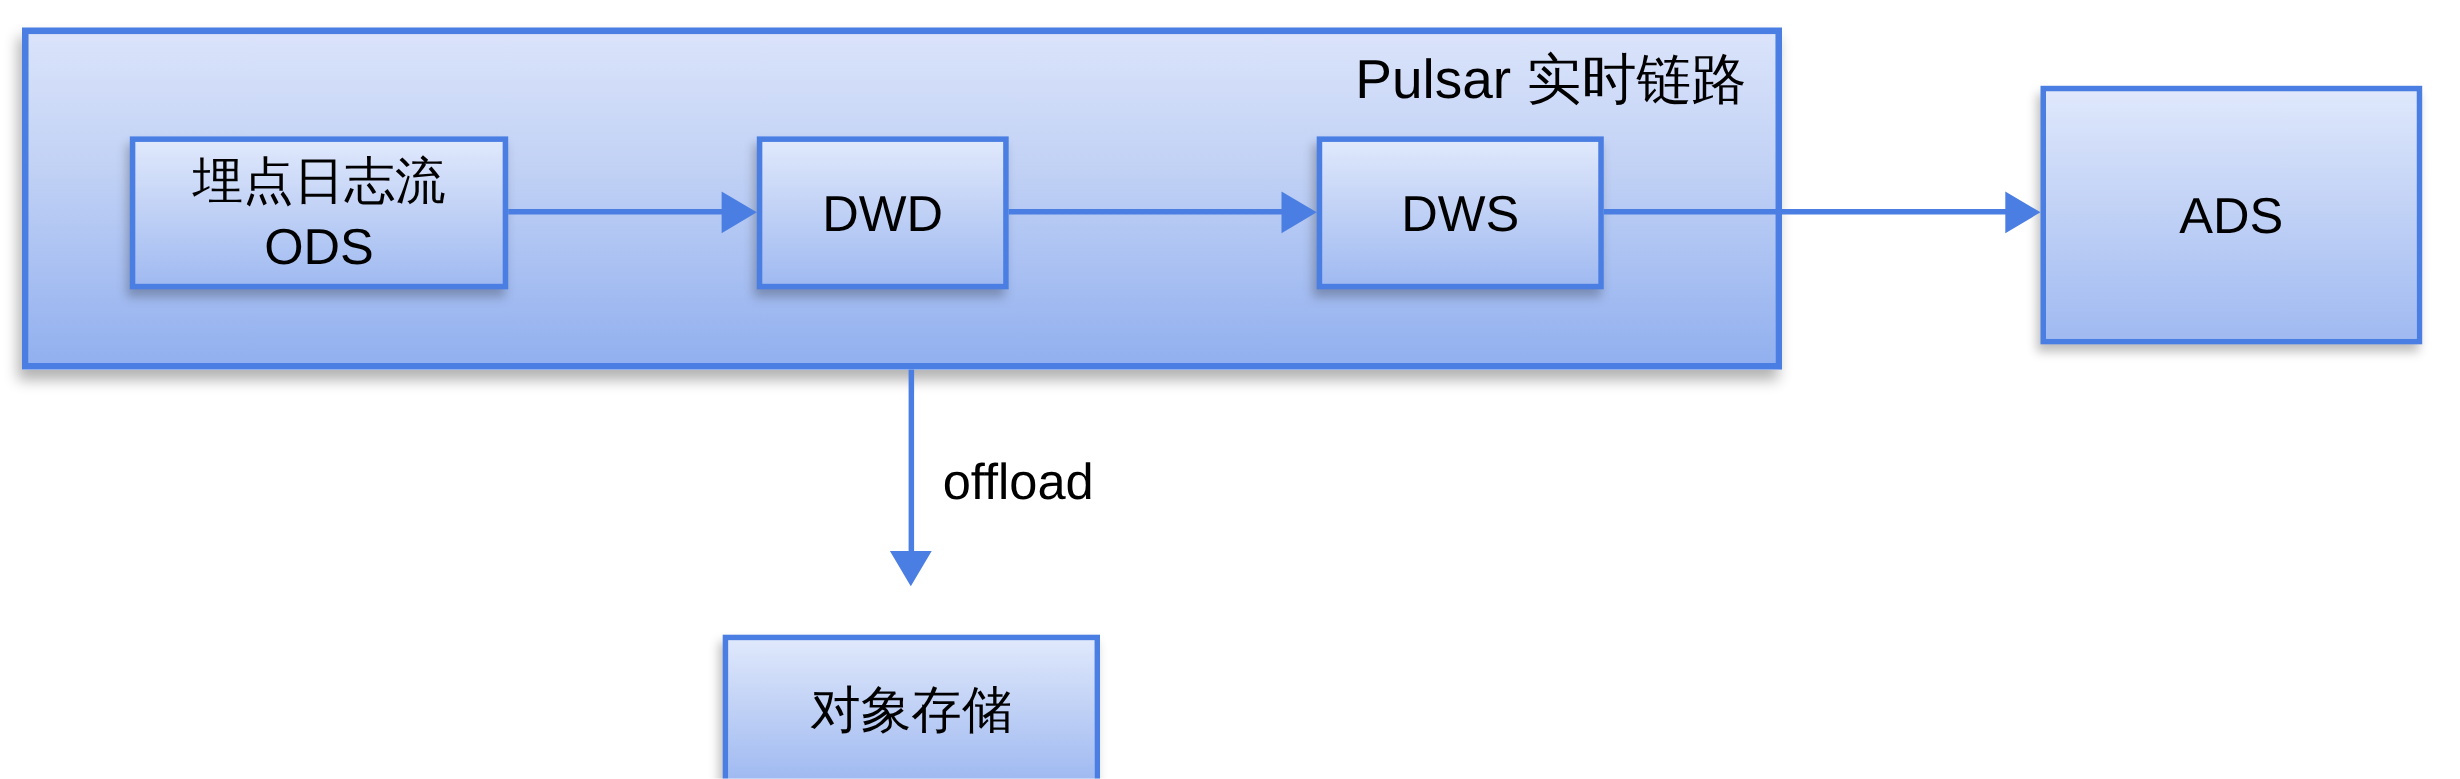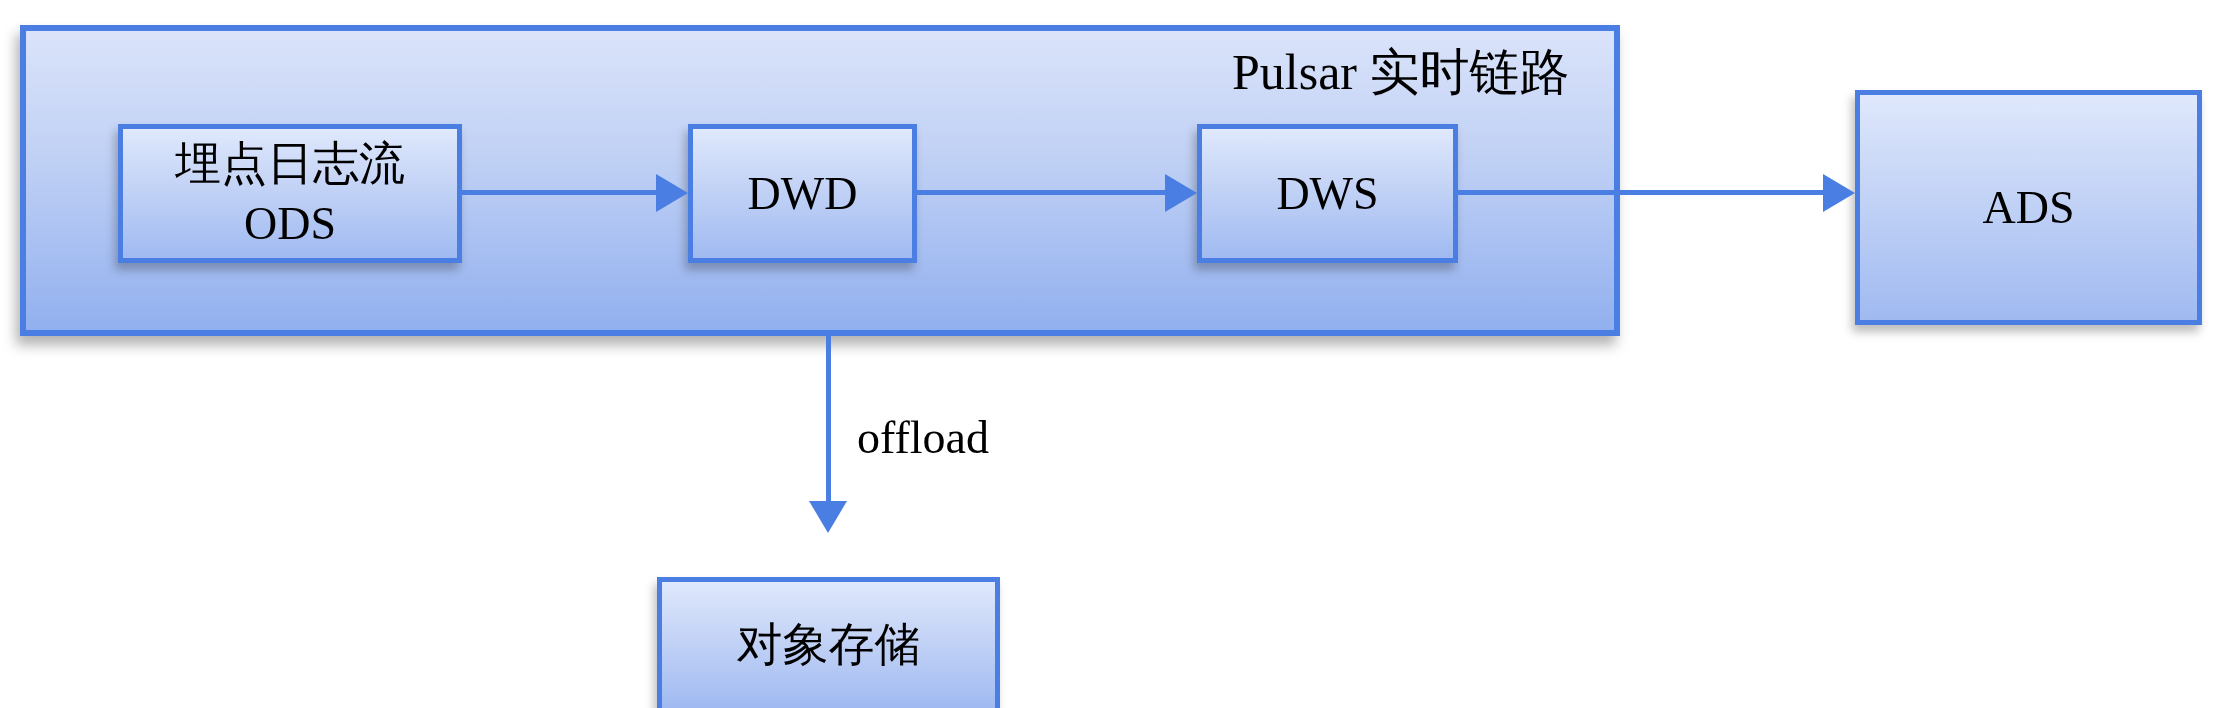--- a/index.html
+++ b/index.html
@@ -2,21 +2,21 @@
 <html><head>
 <meta charset="utf-8">
 <style>
   html, body { margin: 0; padding: 0; background: #ffffff; }
   #stage {
     position: relative;
     width: 2236px;
     height: 708px;
     background: #ffffff;
     overflow: hidden;
-    font-family: Liberation Serif, serif;
+    font-family: Liberation Sans, sans-serif;
     color: #000000;
   }
   .group {
     position: absolute;
     box-sizing: border-box;
     border: 6px solid #4a7ee2;
     background: linear-gradient(180deg, #dae3fa 0%, #c2d2f5 40%, #92b0ef 100%);
     box-shadow: -4px 9px 12px rgba(0,0,0,0.30);
     z-index: 1;
   }
@@ -83,21 +83,21 @@
   </div>
 
   <div class="node" style="left:1197px; top:124px; width:261px; height:139px;">
     <span>DWS</span>
   </div>
 
   <div class="node" style="left:688px; top:124px; width:229px; height:139px;">
     <span>DWD</span>
   </div>
 
-  <div class="node" style="left:1855px; top:78px; width:347px; height:235px;margin-top:12px;">
+  <div class="node" style="left:1855px; top:78px; width:347px; height:235px;">
     <span>ADS</span>
   </div>
 
   <div class="node" style="left:657px; top:537px; width:343px; height:136px;margin-top:40px;">
     <span>对象存储</span>
   </div>
 
   <div class="hline" style="left:462px; top:190px; width:196px;"></div>
   <div class="arrow-right" style="left:656px; top:174px;"></div>
 

